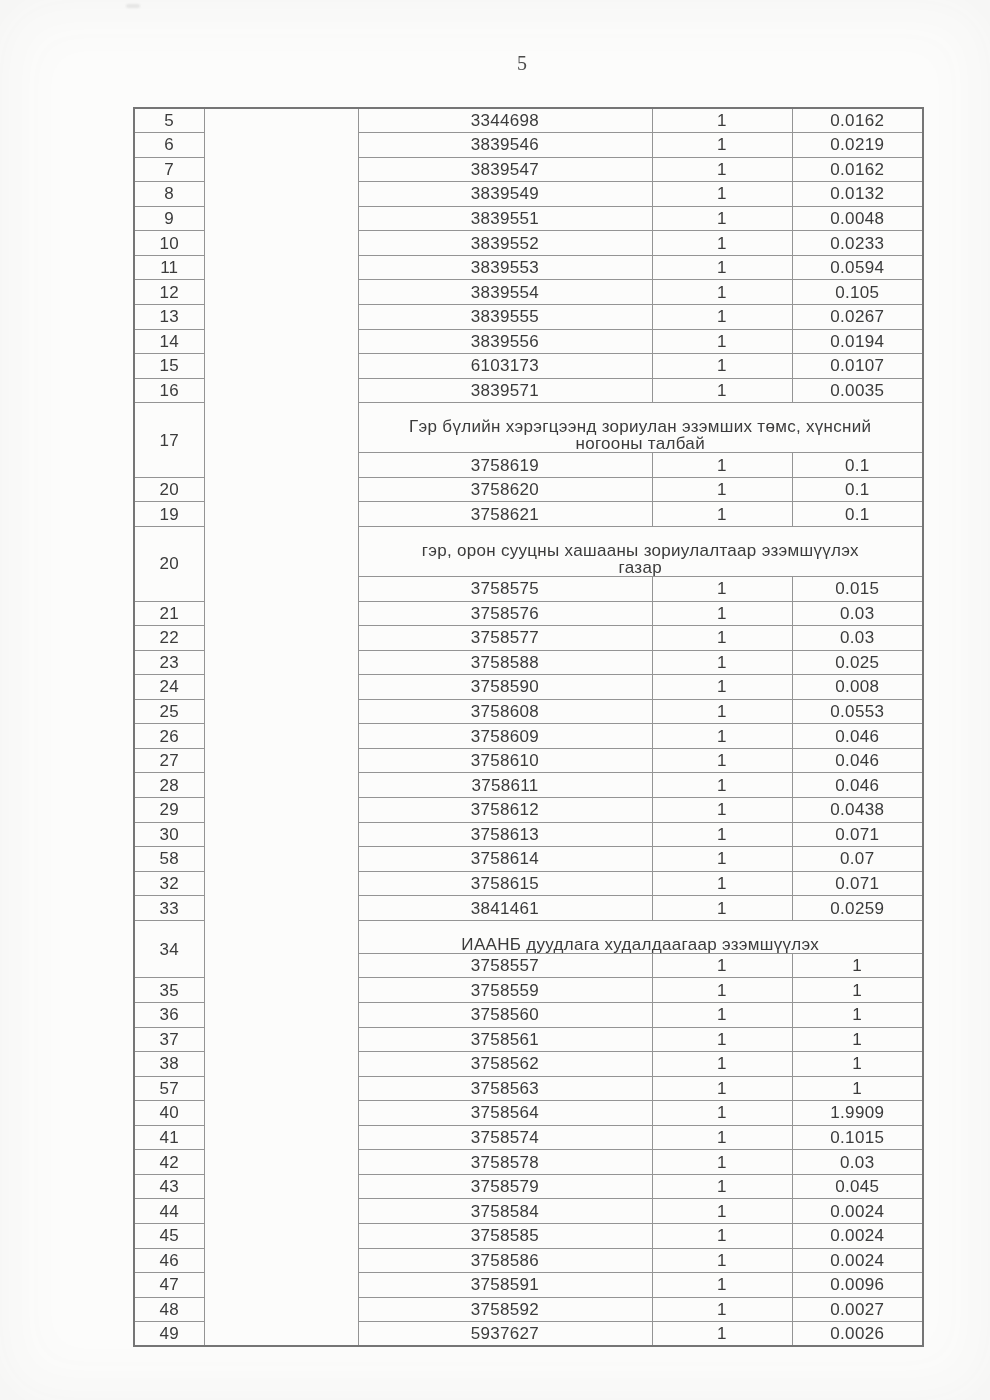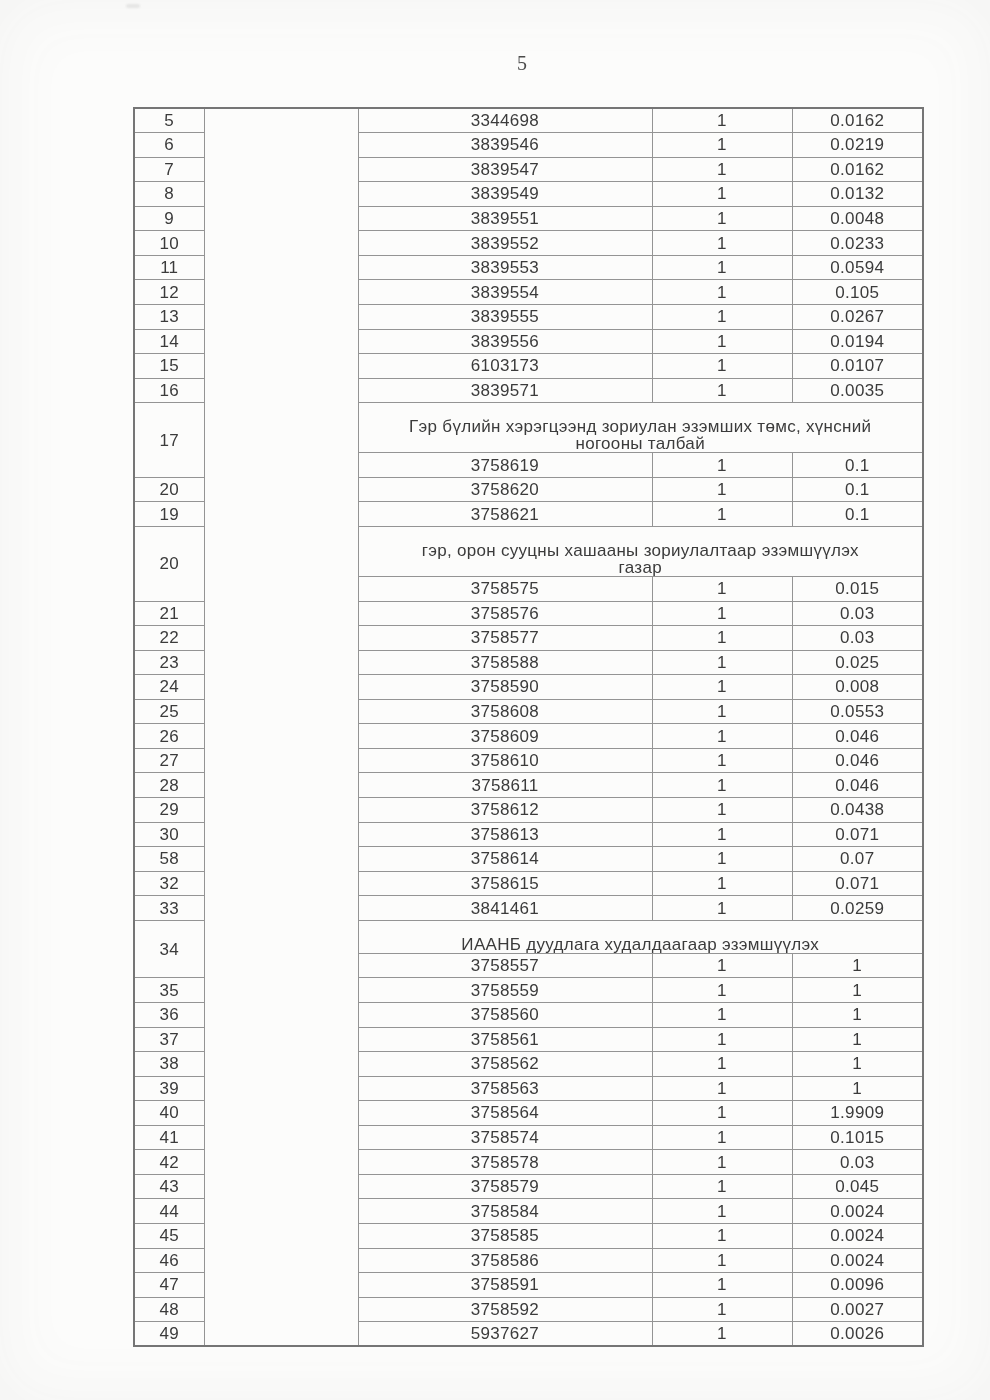--- a/index.html
+++ b/index.html
@@ -323,21 +323,21 @@
           <td class="count">1</td>
           <td class="area">1</td>
         </tr>
         <tr>
           <td class="num">38</td>
           <td class="id">3758562</td>
           <td class="count">1</td>
           <td class="area">1</td>
         </tr>
         <tr>
-          <td class="num">39</td>
+          <td class="num">57</td>
           <td class="id">3758563</td>
           <td class="count">1</td>
           <td class="area">1</td>
         </tr>
         <tr>
           <td class="num">40</td>
           <td class="id">3758564</td>
           <td class="count">1</td>
           <td class="area">1.9909</td>
         </tr>

